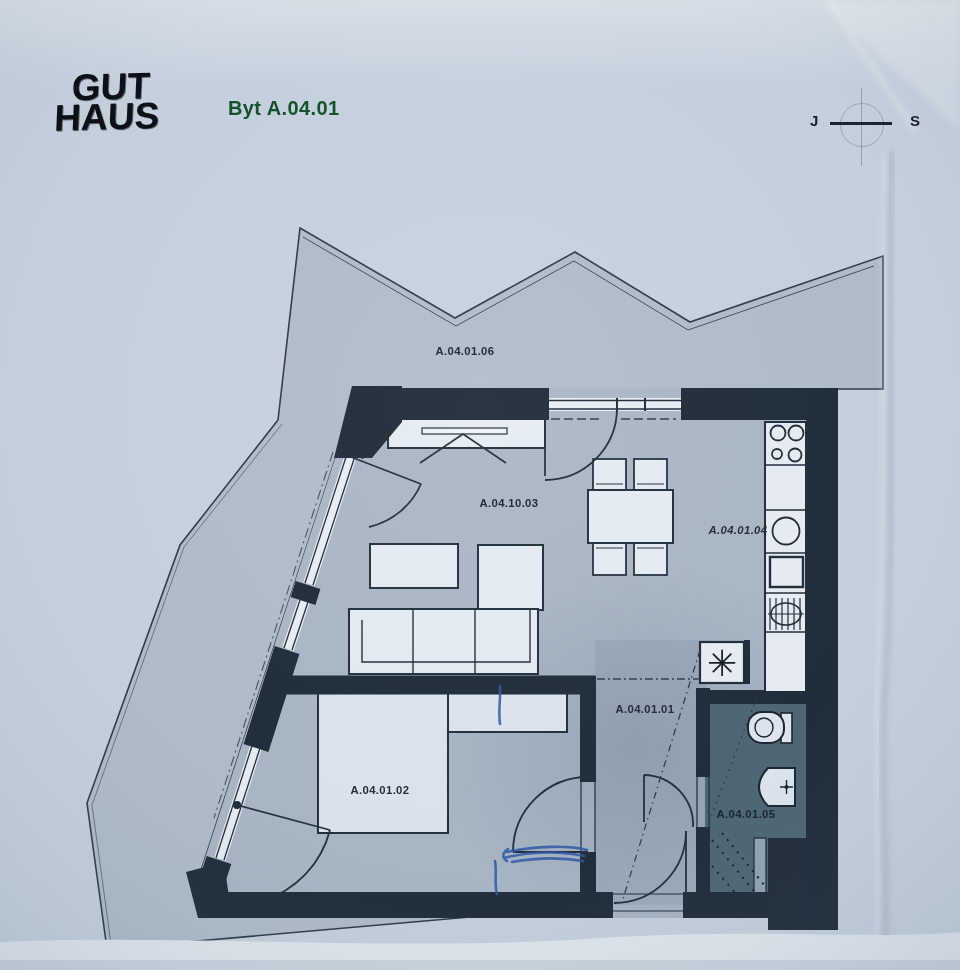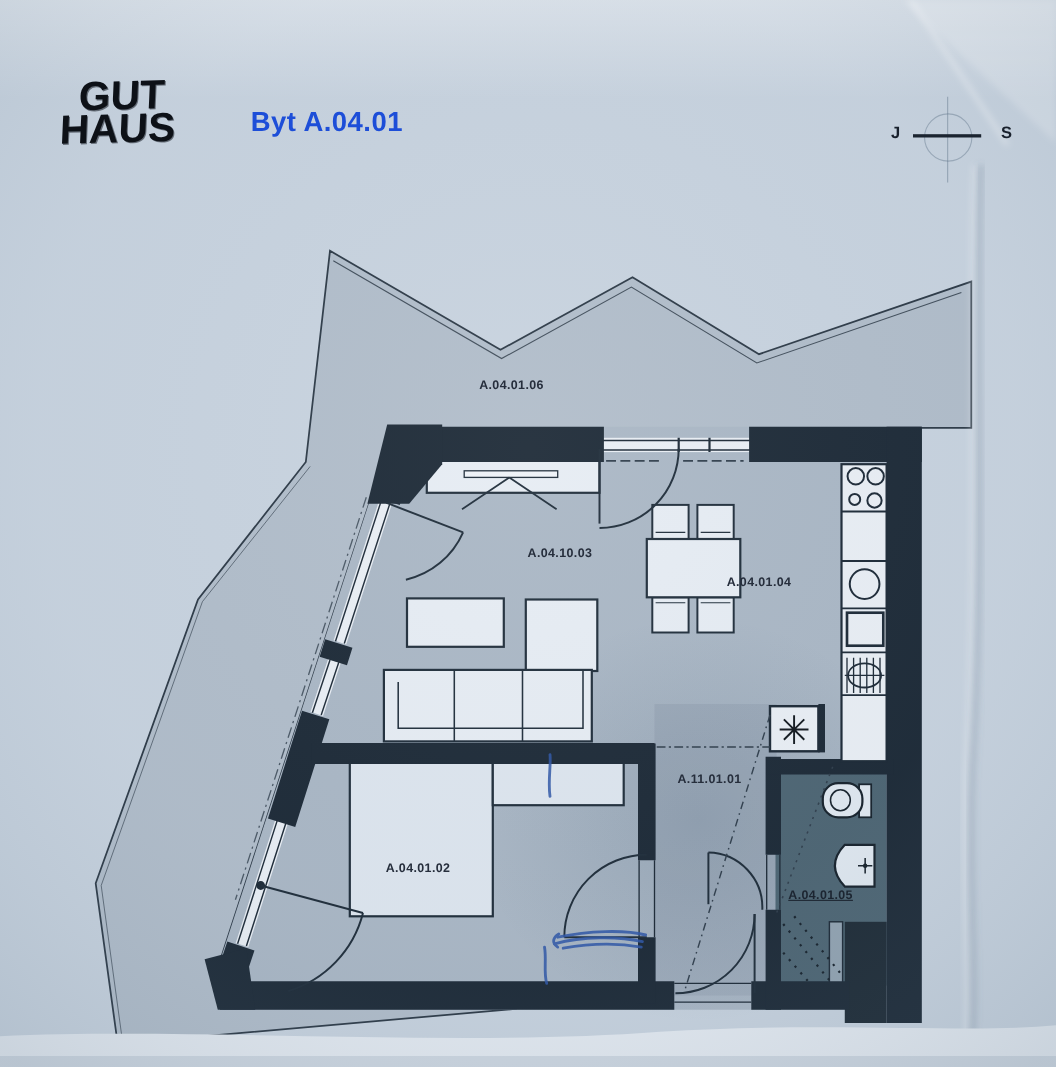--- a/index.html
+++ b/index.html
@@ -14,21 +14,21 @@
   .logo{
     position:absolute;left:55px;top:72px;width:130px;
     color:#0d1117;font-weight:900;font-size:37px;line-height:.82;
     letter-spacing:0px;transform:rotate(-1.5deg) skewX(-4deg);
     text-shadow:1px 1px 0 rgba(20,26,34,.55);
   }
   .logo .l1{margin-left:16px;}
   
   .title{
     position:absolute;left:228px;top:97px;
-    font-size:25px;font-weight:800;color:#1d4ed8;letter-spacing:.4px;
+    font-size:20px;font-weight:800;color:#14532d;letter-spacing:.4px;
   }
   
   .compass{position:absolute;left:802px;top:98px;width:128px;height:60px;}
   .compass .circle{
     position:absolute;left:38px;top:5px;width:42px;height:42px;border-radius:50%;
     border:1.5px solid rgba(100,120,140,.45);
   }
   .compass .vline{
     position:absolute;left:59px;top:-10px;height:78px;width:0;
     border-left:1px solid rgba(100,120,140,.5);
@@ -39,21 +39,21 @@
   .compass .pt{position:absolute;top:14px;font-size:15px;font-weight:700;color:#18202c;}
   .compass .pt.j{left:8px;}
   .compass .pt.s{left:108px;}
   
   .room-label{
     position:absolute;transform:translate(-50%,-50%);
     font-size:11.3px;font-weight:700;color:#262e3c;letter-spacing:.35px;
     white-space:nowrap;
     text-align:right;
   }
-  .room-label.on-dark{color:#1c2531;text-decoration:underline;}
+  .room-label.on-dark{color:#1c2531;}
 </style>
 </head>
 <body>
 
 <div id="stage">
 
 <svg id="plan-svg" viewBox="0 0 960 970">
   <defs>
     <radialGradient id="vignette" cx="50%" cy="42%" r="75%">
       <stop offset="0%" stop-color="#ffffff" stop-opacity="0.07"></stop>
@@ -289,19 +289,19 @@
   <div class="circle"></div>
   <div class="vline"></div>
   <div class="hline"></div>
   <span class="pt j">J</span>
   <span class="pt s">S</span>
 </div>
 
 <div class="overlay">
   <div class="room-label" style="left:465px;top:351px;">A.04.01.06</div>
   <div class="room-label" style="left:509px;top:503px;">A.04.10.03</div>
-  <div class="room-label" style="left:690px;top:530px;">A.04.01.04</div>
-  <div class="room-label" style="left:645px;top:709px;">A.11.01.01</div>
+  <div class="room-label" style="left:738px;top:530px;font-style:italic;">A.04.01.04</div>
+  <div class="room-label" style="left:645px;top:709px;">A.04.01.01</div>
   <div class="room-label" style="left:380px;top:790px;">A.04.01.02</div>
   <div class="room-label on-dark" style="left:746px;top:814px;">A.04.01.05</div>
 </div>
 
 </div>
 
 </body></html>

